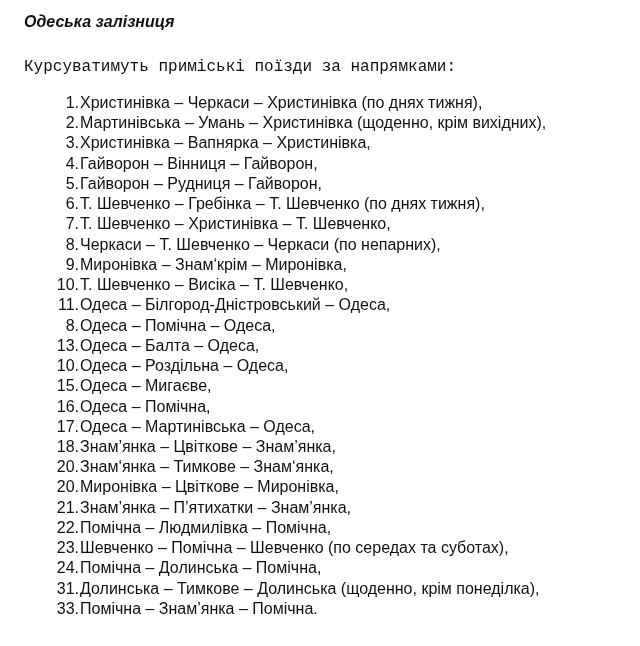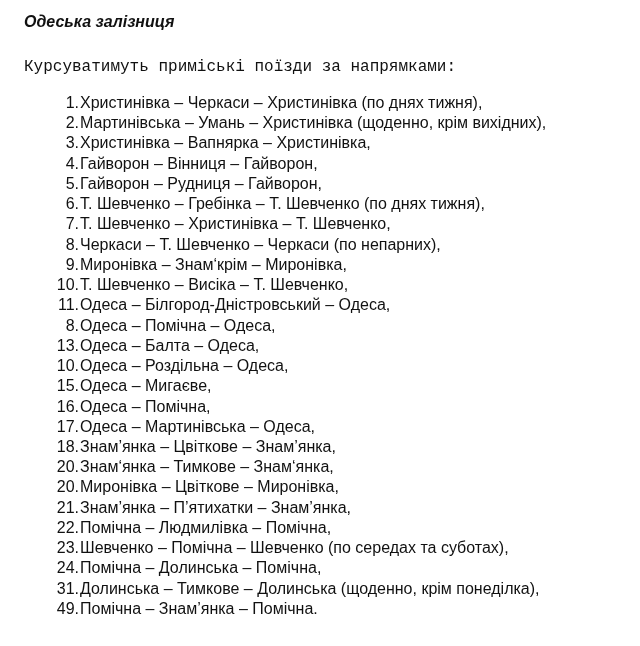--- a/index.html
+++ b/index.html
@@ -161,16 +161,16 @@
     </li>
   <li class="route">
       <span class="num-wrap">24.</span>
       <span class="text">Помічна – Долинська – Помічна,</span>
     </li>
   <li class="route">
       <span class="num-wrap">31.</span>
       <span class="text">Долинська – Тимкове – Долинська (щоденно, крім понеділка),</span>
     </li>
   <li class="route">
-      <span class="num-wrap">49.</span>
+      <span class="num-wrap">33.</span>
       <span class="text">Помічна – Знам’янка – Помічна.</span>
     </li>
 </ol>
 
 </body></html>

